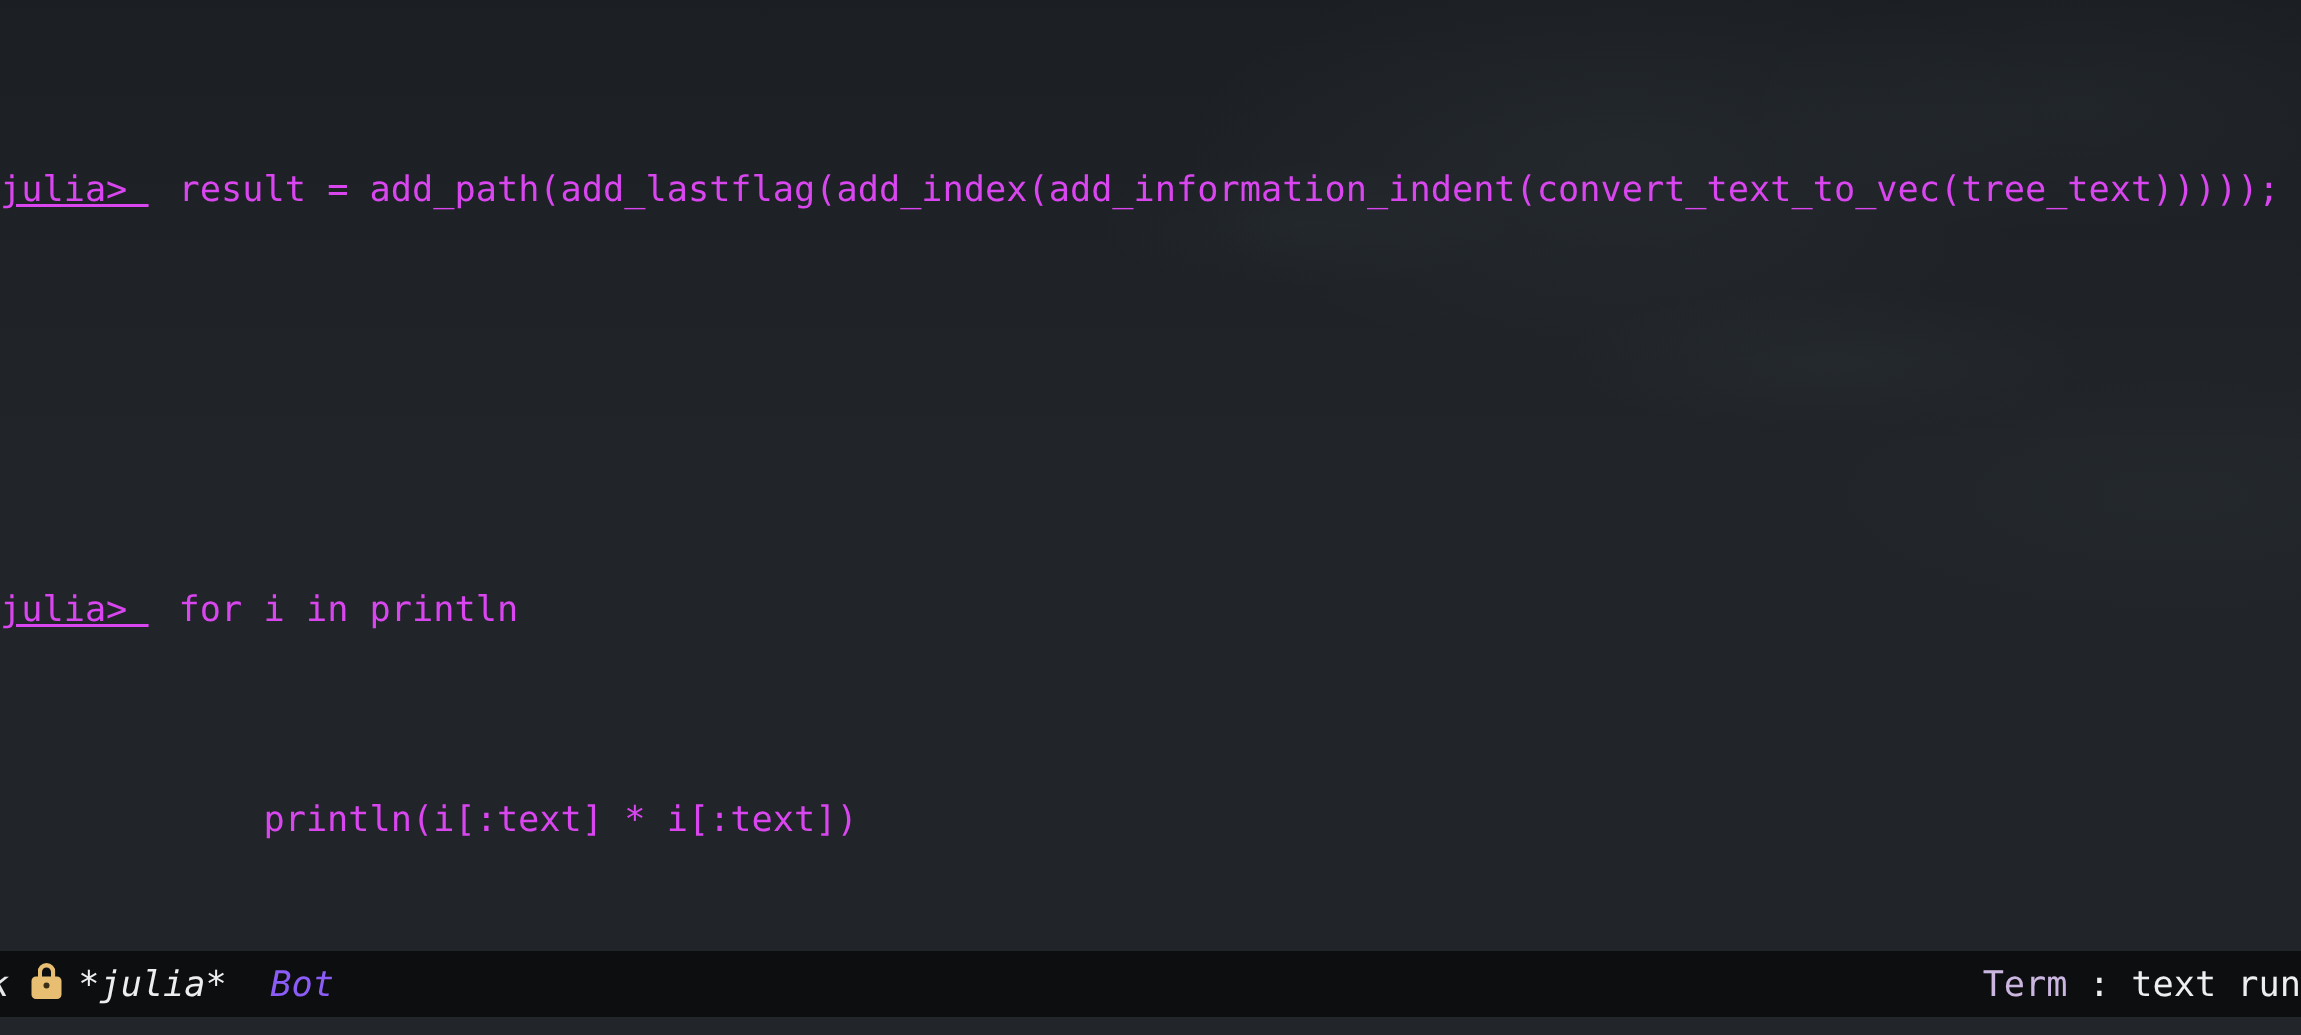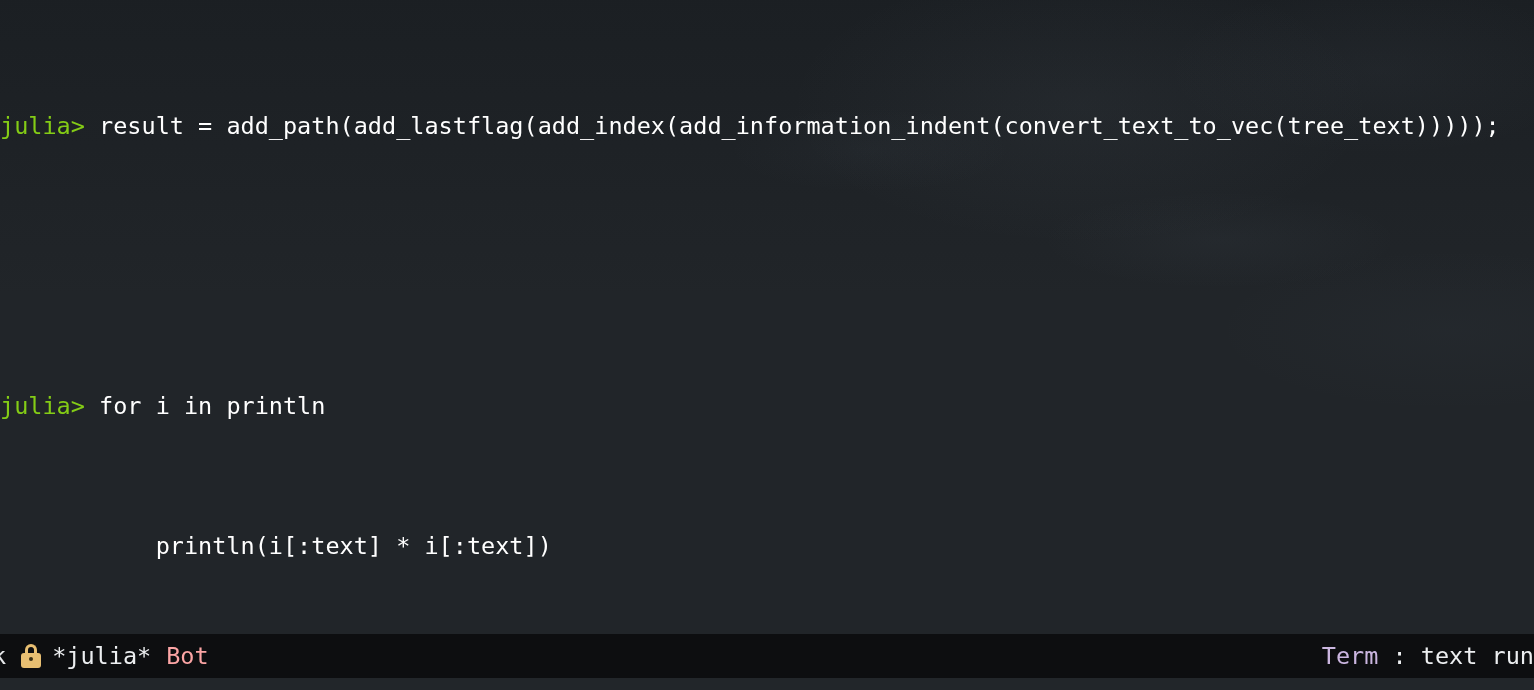--- a/index.html
+++ b/index.html
@@ -46,44 +46,44 @@
     color: #d7dadd;
     white-space: pre;
     letter-spacing: 0;
   }
 
   .line {
     height: 28px;
     white-space: pre;
   }
 
-  .prompt { color: #84cc16; }
-  .code   { color: #ffffff; }
+  .prompt { color: #d946ef; text-decoration: underline; }
+  .code   { color: #d946ef; margin-left: 20px; }
 
   .spacer { height: 28px; }
 
   
   #statusbar {
     position: absolute;
     left: 0;
     top: 634px;
     width: 1534px;
     height: 44px;
     background: #0d0e10;
     display: flex;
     align-items: center;
     font-size: 23.5px;
     color: #e6e8ea;
     overflow: hidden;
   }
   #sb-left {
     display: flex;
-    align-items: center;
     padding-left: 0px;
     white-space: pre;
+    font-style: italic;
   }
   .sb-clip {
     color: #e6e8ea;
     margin-left: -8px;
     margin-right: 14px;
   }
   .lock-icon {
     display: inline-block;
     width: 22px;
     height: 24px;
@@ -108,21 +108,21 @@
     border-radius: 3px;
   }
   .lock-icon .keyhole {
     position: absolute;
     left: 9px; top: 13px;
     width: 4px; height: 4px;
     background: #3a2f14;
     border-radius: 50%;
   }
   #sb-buffer { color: #eceef0; white-space: pre; }
-  #sb-mode   { color: #fca5a5; white-space: pre; margin-left: 15px; }
+  #sb-mode   { color: #8b5cf6; white-space: pre; margin-left: 29px; }
 
   #sb-right {
     margin-left: auto;
     display: flex;
     align-items: center;
     white-space: pre;
     padding-right: 0px;
   }
   .sb-term  { color: #cbb6e0; }
   .sb-rest  { color: #eceef0; }

